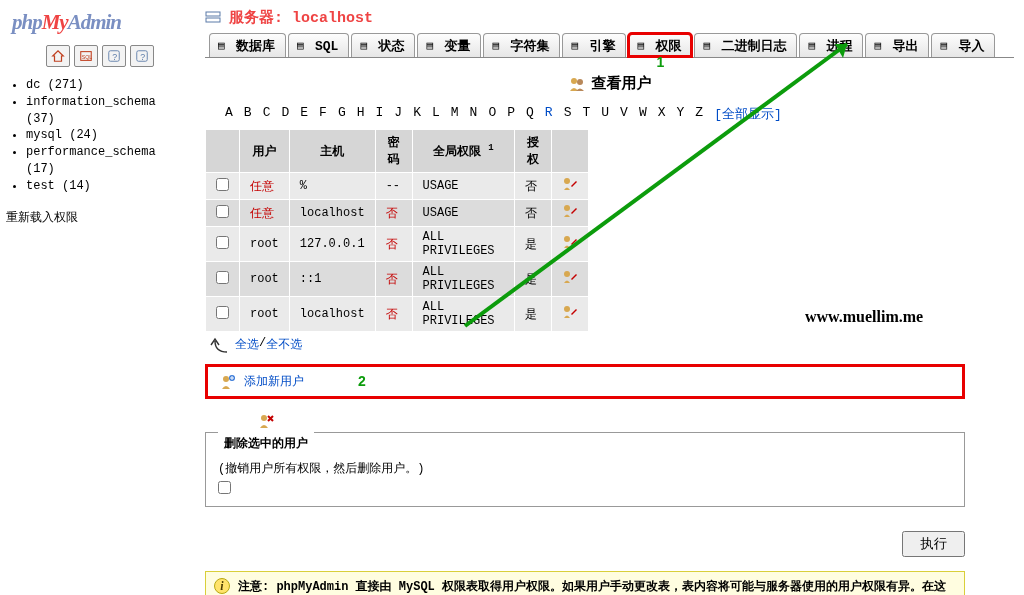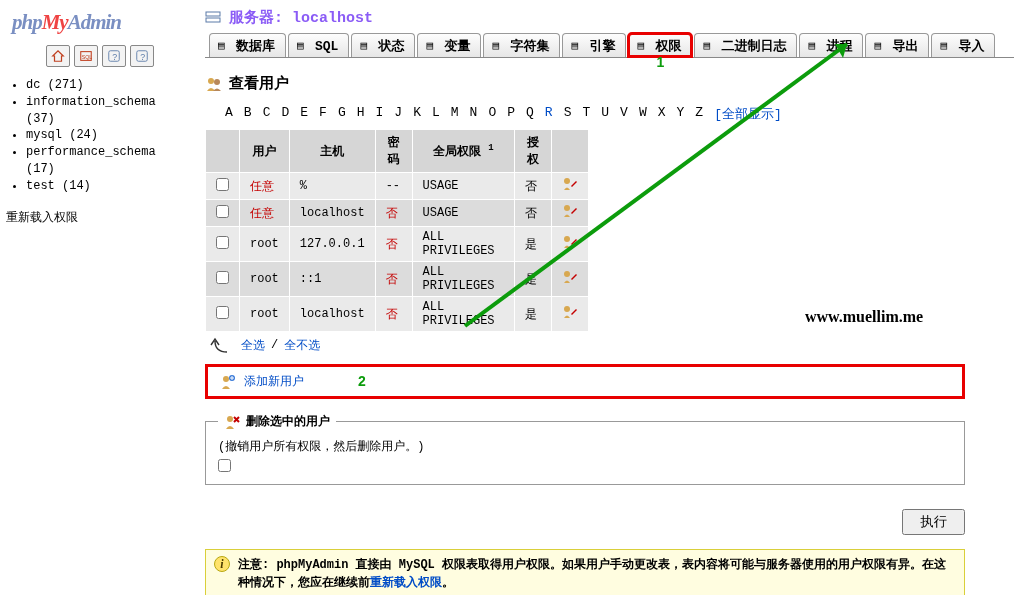--- a/index.html
+++ b/index.html
@@ -9,41 +9,41 @@
 .sidebar { width:195px; padding:8px 6px; }
 .logo { font-family:Georgia,serif; font-style:italic; font-weight:bold; font-size:21px; letter-spacing:-1px; margin:2px 0 10px 6px; }
 .logo .p1 { color:#7a8fc2; } .logo .p2 { color:#ef4444; } .logo .p3 { color:#7a8fc2; }
 .button-row { display:flex; gap:4px; margin-left:40px; margin-bottom:10px; }
 .ico-btn { width:24px; height:22px; border:1px solid #888; border-radius:2px; display:flex; align-items:center; justify-content:center; background:#f3f3f3; cursor:pointer; }
 .ico-btn svg { width:14px; height:14px; }
 .db-list { list-style:disc; margin-left:20px; }
 .db-list li { line-height:1.4; cursor:pointer; }
 .side-msg { margin-top:14px; }
 .main { flex:1; padding:8px 10px 20px 10px; }
-.server-line { display:flex; align-items:center; gap:8px; font-family:"Courier New",monospace; font-size:15px; font-weight:bold; color:#8b5cf6; margin-bottom:6px; }
+.server-line { display:flex; align-items:center; gap:8px; font-family:"Courier New",monospace; font-size:15px; font-weight:bold; color:#ef4444; margin-bottom:6px; }
 .tabs { position:relative; border-bottom:1px solid #888; display:flex; padding-left:4px; }
 .tab { position:relative; display:flex; align-items:center; gap:4px; padding:3px 10px 2px 8px; border:1px solid #999; border-bottom:none; border-top-left-radius:4px; border-top-right-radius:4px; background:linear-gradient(#fdfdfd,#e6e6e6); margin-right:2px; cursor:pointer; white-space:nowrap; font-family:"Courier New",monospace; font-weight:bold; font-size:13px; }
 .tab.highlight { outline:3px solid #e80000; outline-offset:-2px; }
 .tab .mark { position:absolute; top:20px; left:50%; transform:translateX(-50%); color:#0c9c0c; font-weight:bold; font-family:Arial; font-size:14px; }
 .tab svg, .tab .ticon { width:14px; height:14px; flex:none; }
-h2.sec { display:flex; align-items:center; gap:6px; font-size:15px; margin:16px 0 12px 0; font-family:"Courier New",monospace; }
+h2.sec { display:flex; align-items:center; gap:6px; font-size:15px; margin:16px 0 12px 0; font-family:"Courier New",monospace;justify-content:center; }
 .alpha { display:flex; gap:11px; margin:4px 0 6px 20px; font-family:"Courier New",monospace; font-size:13px; }
 .alpha span { cursor:pointer; }
 .alpha .link, a.link { color:#004cc6; text-decoration:none; cursor:pointer; }
 table.users { border-collapse:collapse; width:384px; }
 table.users th { background:#d6d6d6; padding:4px 10px; border:1px solid #fff; font-family:"Courier New",monospace; font-weight:bold; font-size:12px; }
 table.users td { padding:3px 10px; border:1px solid #fff; font-family:"Courier New",monospace; font-size:12px; }
 table.users tr.r0 td { background:#eaeaea; }
 table.users tr.r1 td { background:#dcdcdc; }
 .red { color:#c40000; }
-.sel-row { margin:4px 0 10px 0; display:flex; align-items:center; gap:6px; }
+.sel-row { margin:4px 0 10px 0; display:flex; align-items:flex-start; }
 .add-row { border:3px solid #e80000; padding:6px 12px; margin:6px 0 14px 0; display:flex; align-items:center; gap:8px; position:relative; width:760px; }
 .add-row .mark2 { position:absolute; left:150px; top:6px; color:#0c9c0c; font-weight:bold; font-size:14px; }
 fieldset.del { border:1px solid #999; padding:8px 12px 12px 12px; width:760px; margin-bottom:10px; }
-fieldset.del legend { padding:0 6px; display:flex; align-items:center; gap:6px; font-family:"Courier New",monospace; font-weight:bold; }
+fieldset.del legend { padding:0 6px; display:flex; align-items:center; gap:6px; font-family:"Courier New",monospace; font-weight:bold;flex-direction:column; }
 .exec-row { width:760px; text-align:right;margin-top:24px; }
 .exec-row button { padding:2px 16px; cursor:pointer; }
 .note { width:760px; border:1px solid #d9cf3a; background:#fffde0; padding:6px 8px; margin-top:14px; display:flex; gap:8px; font-family:"Courier New",monospace; font-weight:bold; font-size:12px; line-height:1.5; }
 .note .ni { width:16px; height:16px; background:#ffe36b; border:1px solid #b8a812; border-radius:50%; flex:none; display:flex; align-items:center; justify-content:center; font-family:Georgia; font-style:italic; color:#4b3c00; }
 .watermark { position:absolute; color:#000000; font-family:Georgia,serif; font-weight:bold; font-size:16px; left:600px; top:300px; }
 .arrow { position:absolute; left:242px; top:30px; pointer-events:none; }
 .main-wrap { position:relative; }
 .edit-ico { width:16px; height:16px; }
 .chk { width:13px; height:13px; }
 .sup { font-size:9px; vertical-align:super; }

